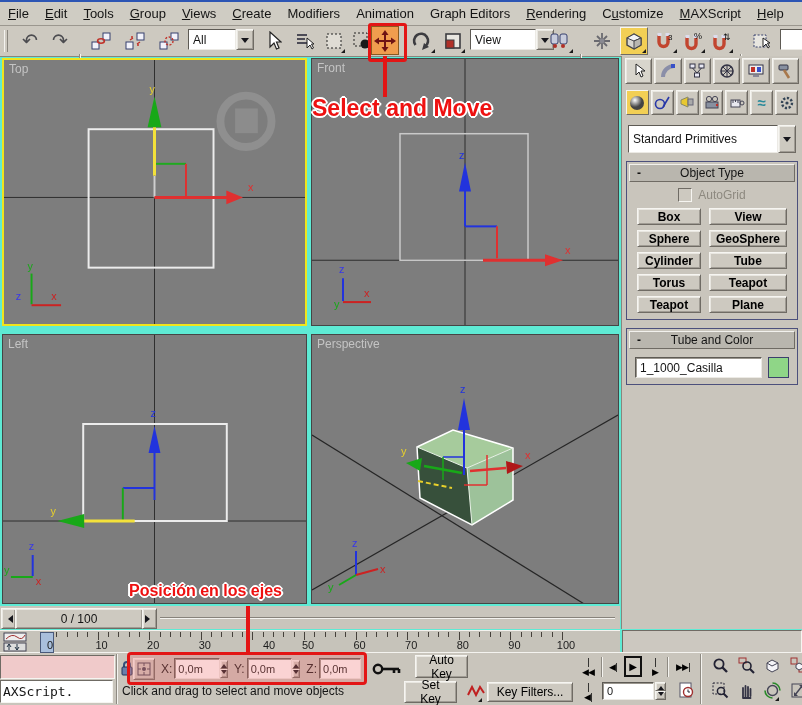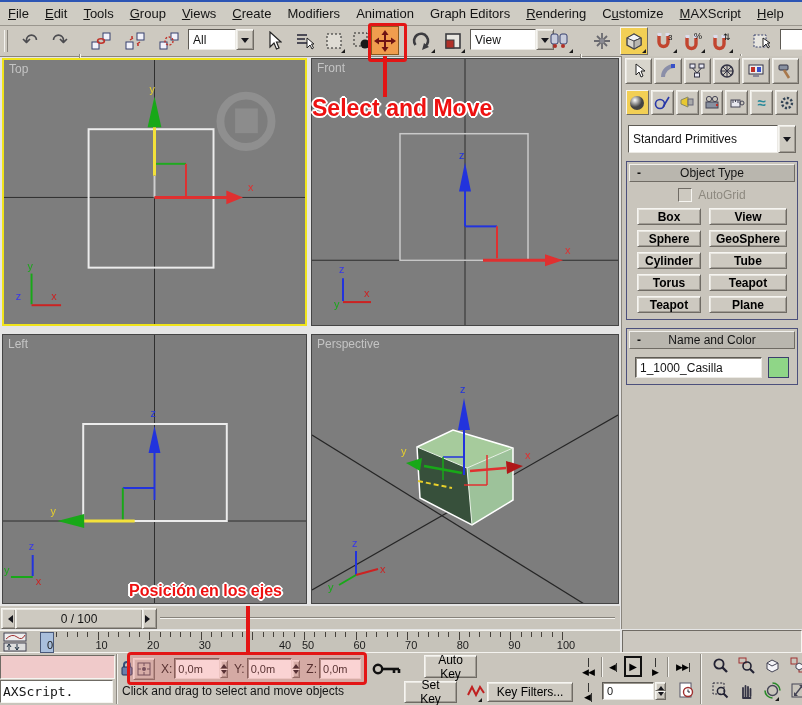--- a/index.html
+++ b/index.html
@@ -1,16 +1,16 @@
 <!DOCTYPE html>
 <html><head>
 <meta charset="utf-8">
 <style>
   html,body{margin:0;padding:0;background:#555;}
-  .window{position:relative;width:802px;height:705px;background:#e5e5e5;overflow:hidden;
+  .window{position:relative;width:802px;height:705px;background:#5eead4;overflow:hidden;
           font-family:"Liberation Sans",sans-serif;font-size:11px;color:#141414;}
   
   .raised{background:#cdc9c0;border:1px solid;border-color:#f6f5f1 #6f6b64 #6f6b64 #f6f5f1;box-shadow:inset 1px 1px 0 #e9e7e1, inset -1px -1px 0 #a09c94;}
   .sunken{border:1px solid;border-color:#6f6b64 #f6f5f1 #f6f5f1 #6f6b64;}
   .field{background:#fff;border:1px solid;border-color:#5d5a54 #eceae5 #eceae5 #5d5a54;box-shadow:inset 1px 1px 0 #9a968e;}
   .vsep{position:absolute;width:0;border-left:1px solid #8e8a82;border-right:1px solid #f4f3ef;}
   .tri-d{display:inline-block;width:0;height:0;border:4px solid transparent;border-top:5px solid #16161c;margin-top:4px;}
   .tri-l{display:inline-block;width:0;height:0;border:5px solid transparent;border-right:6px solid #16161c;}
   .tri-r{display:inline-block;width:0;height:0;border:5px solid transparent;border-left:6px solid #16161c;}
   
@@ -483,21 +483,21 @@
           <button class="obtn raised">Tube</button>
           <button class="obtn raised">Torus</button>
           <button class="obtn raised">Teapot</button>
           <button class="obtn raised">Teapot</button>
           <button class="obtn raised">Plane</button>
         </div>
     </div>
     <div class="rollout">
       <div class="rhead">
         <span class="minus">-</span>
-        <span class="rtitle">Name and Color</span>
+        <span class="rtitle">Tube and Color</span>
       </div>
       <div class="namerow">
         <div class="nfield field">1_1000_Casilla</div>
         <div class="swatch" style="background: rgb(143, 214, 135);"></div>
       </div>
     </div>
   </div>
 
   <div class="tslider">
     <div class="raised" style="position:absolute;left:1px;top:2px;width:13px;height:19px;display:flex;align-items:center;justify-content:center">
@@ -571,21 +571,21 @@
         <div class="tick" style="left: 477.4px; height: 8px;"></div>
         <div class="tick" style="left: 487.72px; height: 5px;"></div>
         <div class="tick" style="left: 498.04px; height: 5px;"></div>
         <div class="tick" style="left: 508.36px; height: 5px;"></div>
         <div class="tick" style="left: 518.68px; height: 5px;"></div>
         <div class="tick" style="left: 529px; height: 8px;"></div>
         <div class="tlabel" style="left: 17px;">0</div>
         <div class="tlabel" style="left: 68.6px;">10</div>
         <div class="tlabel" style="left: 120.2px;">20</div>
         <div class="tlabel" style="left: 171.8px;">30</div>
-        <div class="tlabel" style="left: 230px; padding-left: 44px;">40</div>
+        <div class="tlabel" style="left: 214px; padding-left: 44px;">40</div>
         <div class="tlabel" style="left: 275px;">50</div>
         <div class="tlabel" style="left: 326.6px;">60</div>
         <div class="tlabel" style="left: 378.2px;">70</div>
         <div class="tlabel" style="left: 429.8px;">80</div>
         <div class="tlabel" style="left: 481.4px;">90</div>
         <div class="tlabel" style="left: 533px;">100</div>
       </div>
 
   </div>
   <div class="sunken" style="position:absolute;left:622px;top:630px;width:178px;height:22px;background:#ccc8c0"></div>
@@ -634,21 +634,21 @@
       <span class="clabel">Z:</span>
       <div class="cfieldv field" style="width:34px;flex:none">0,0m</div>
     </div>
     <div class="abs" style="left:372px;top:9px">
       <svg width="30" height="15" viewBox="0 0 30 15">
           <circle cx="6" cy="7" r="4.2" fill="none" stroke="#111" stroke-width="2.4"></circle>
           <line x1="10" y1="7" x2="27" y2="7" stroke="#111" stroke-width="2.6"></line>
           <path d="M22 7 v4 M27 7 v4" stroke="#111" stroke-width="2.6"></path>
         </svg>
     </div>
-    <button class="abs raised sbtn" style="left:424px;top:2px;width:53px;height:23px">
+    <button class="abs raised sbtn" style="left:415px;top:2px;width:53px;height:23px">
         <span>Auto Key</span>
       </button>
     <button class="abs sbtn pb" style="left:577px;top:4px;width:22px;height:20px;border:none;background:none">
         <span>|◀◀</span>
       </button>
     <div class="vsep" style="left:601px;top:4px;height:20px"></div>
     <button class="abs sbtn pb" style="left:604px;top:4px;width:18px;height:20px;border:none;background:none">
         <span>◀|</span>
       </button>
     <button class="abs sbtn" style="left:624px;top:3px;width:18px;height:21px;border:2px solid #111;background:#cdc9c0;font-size:10px">

